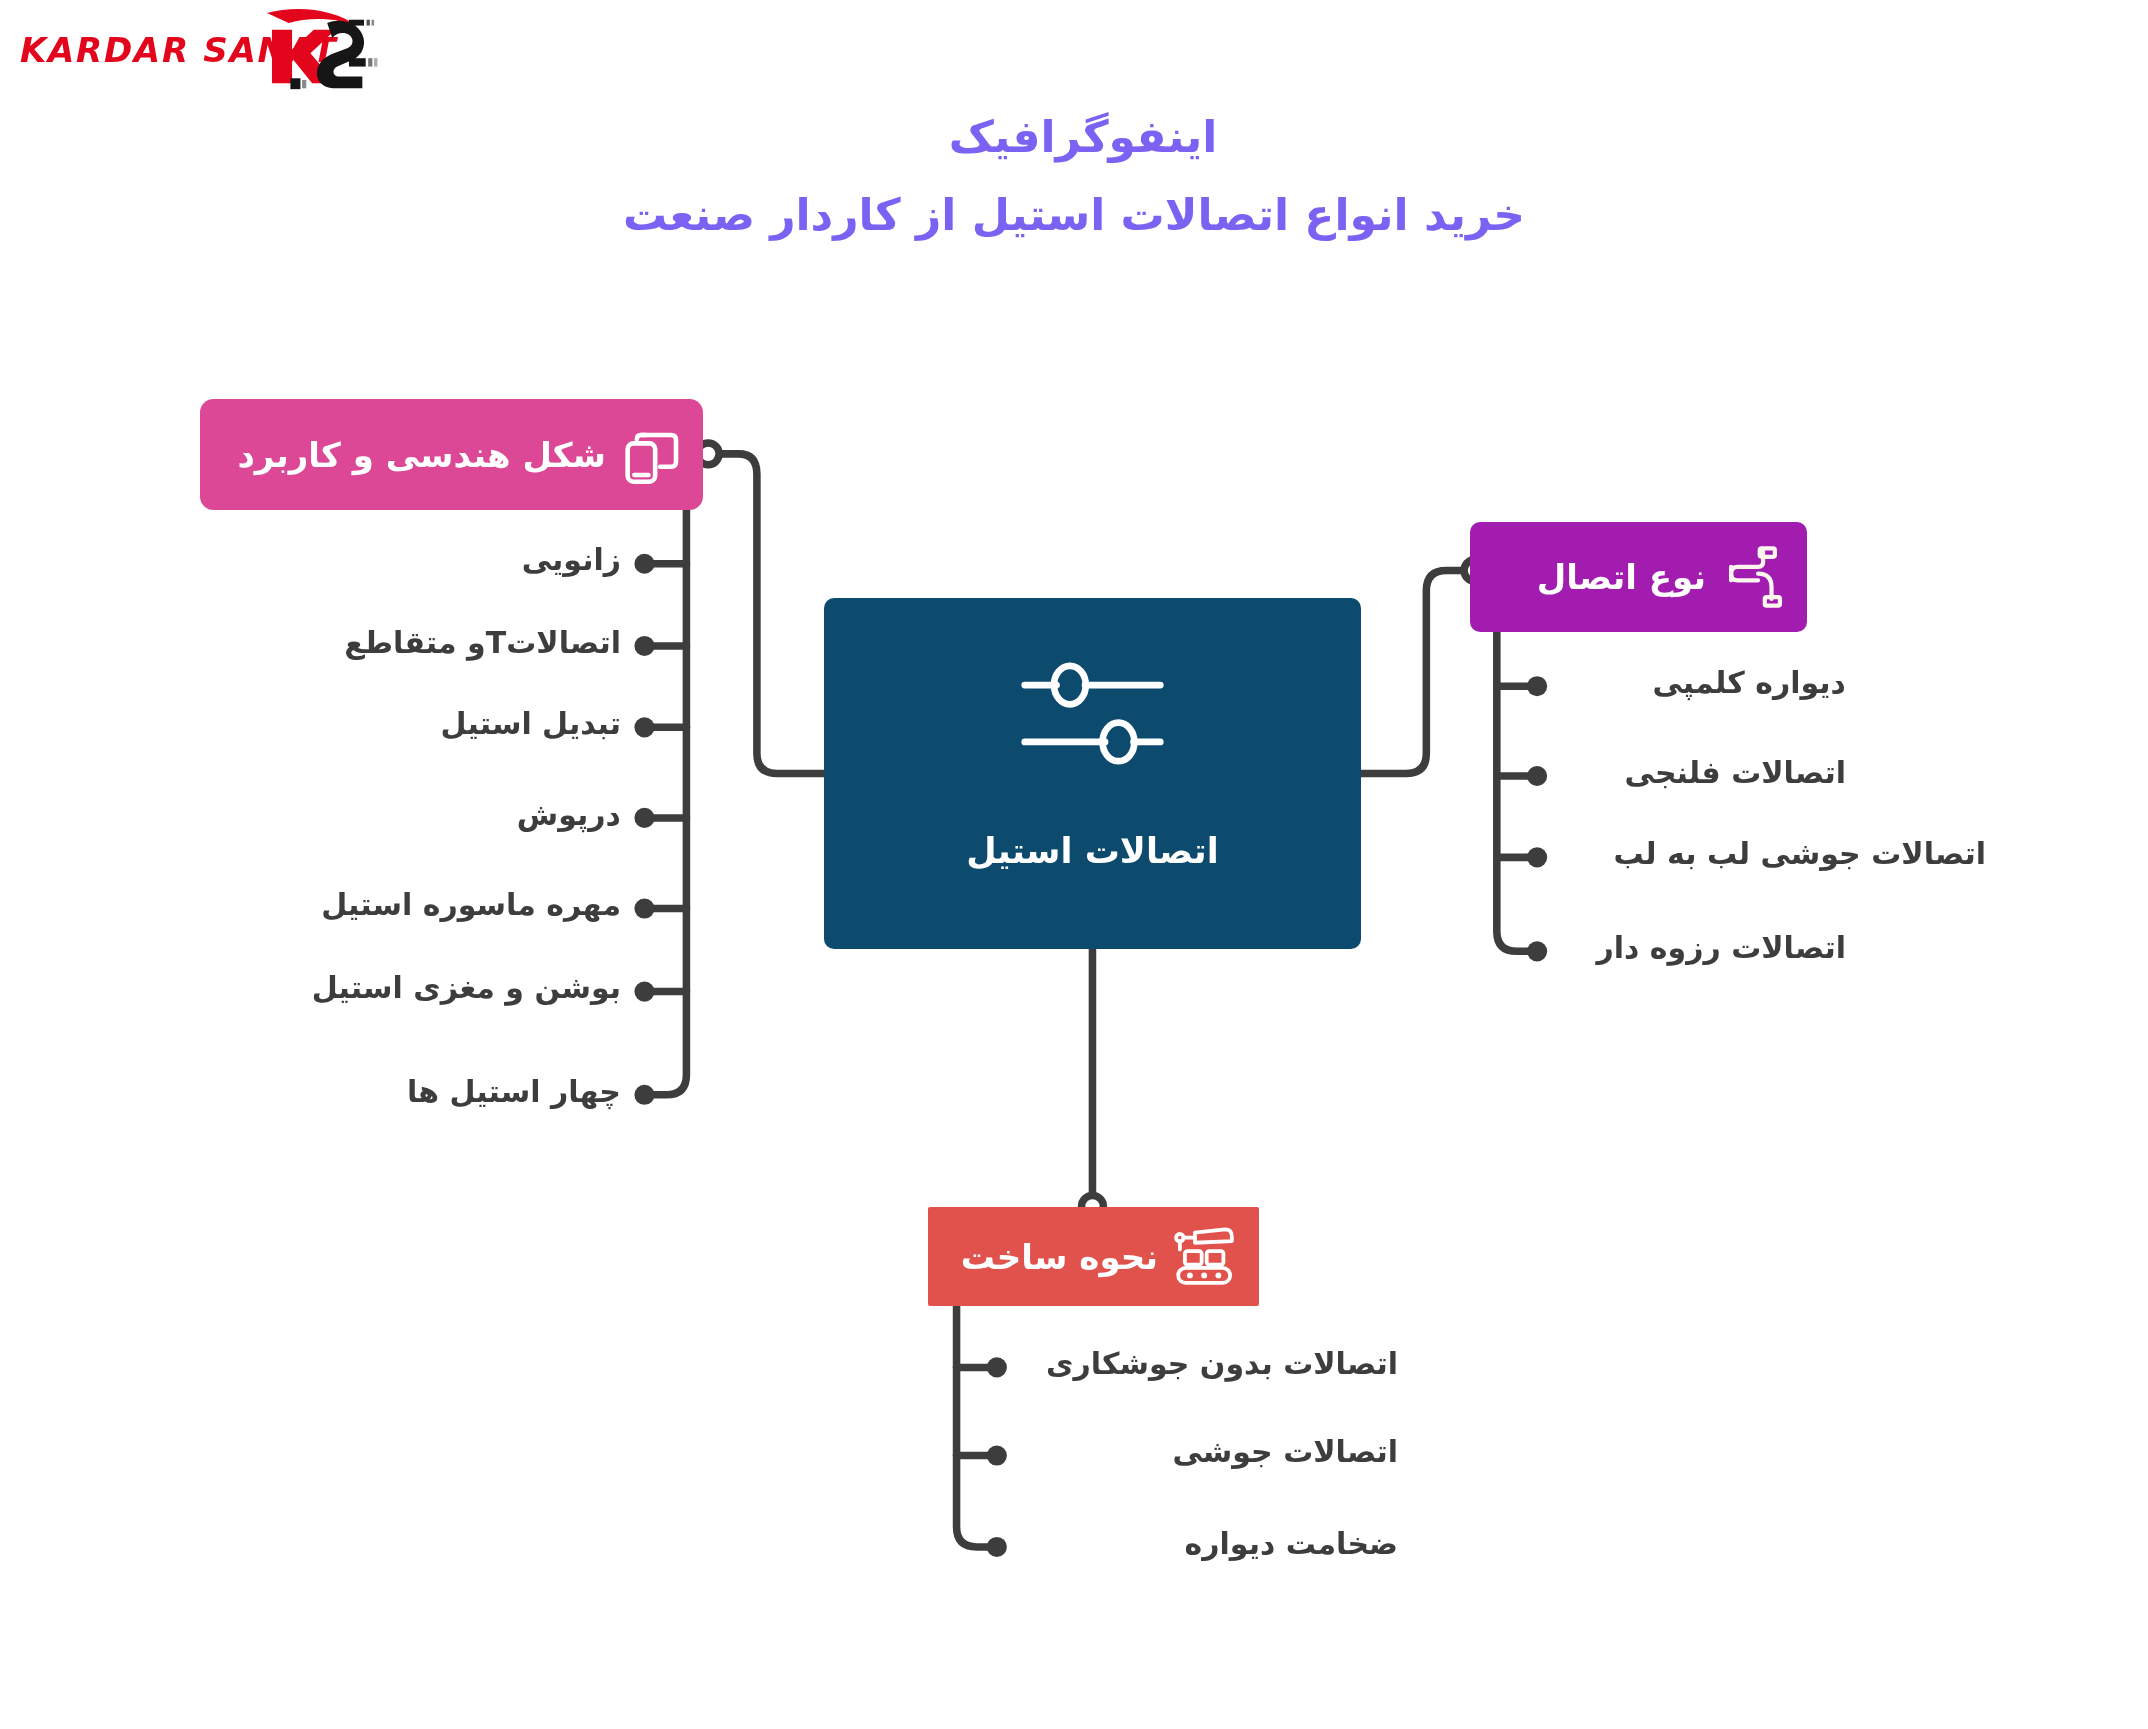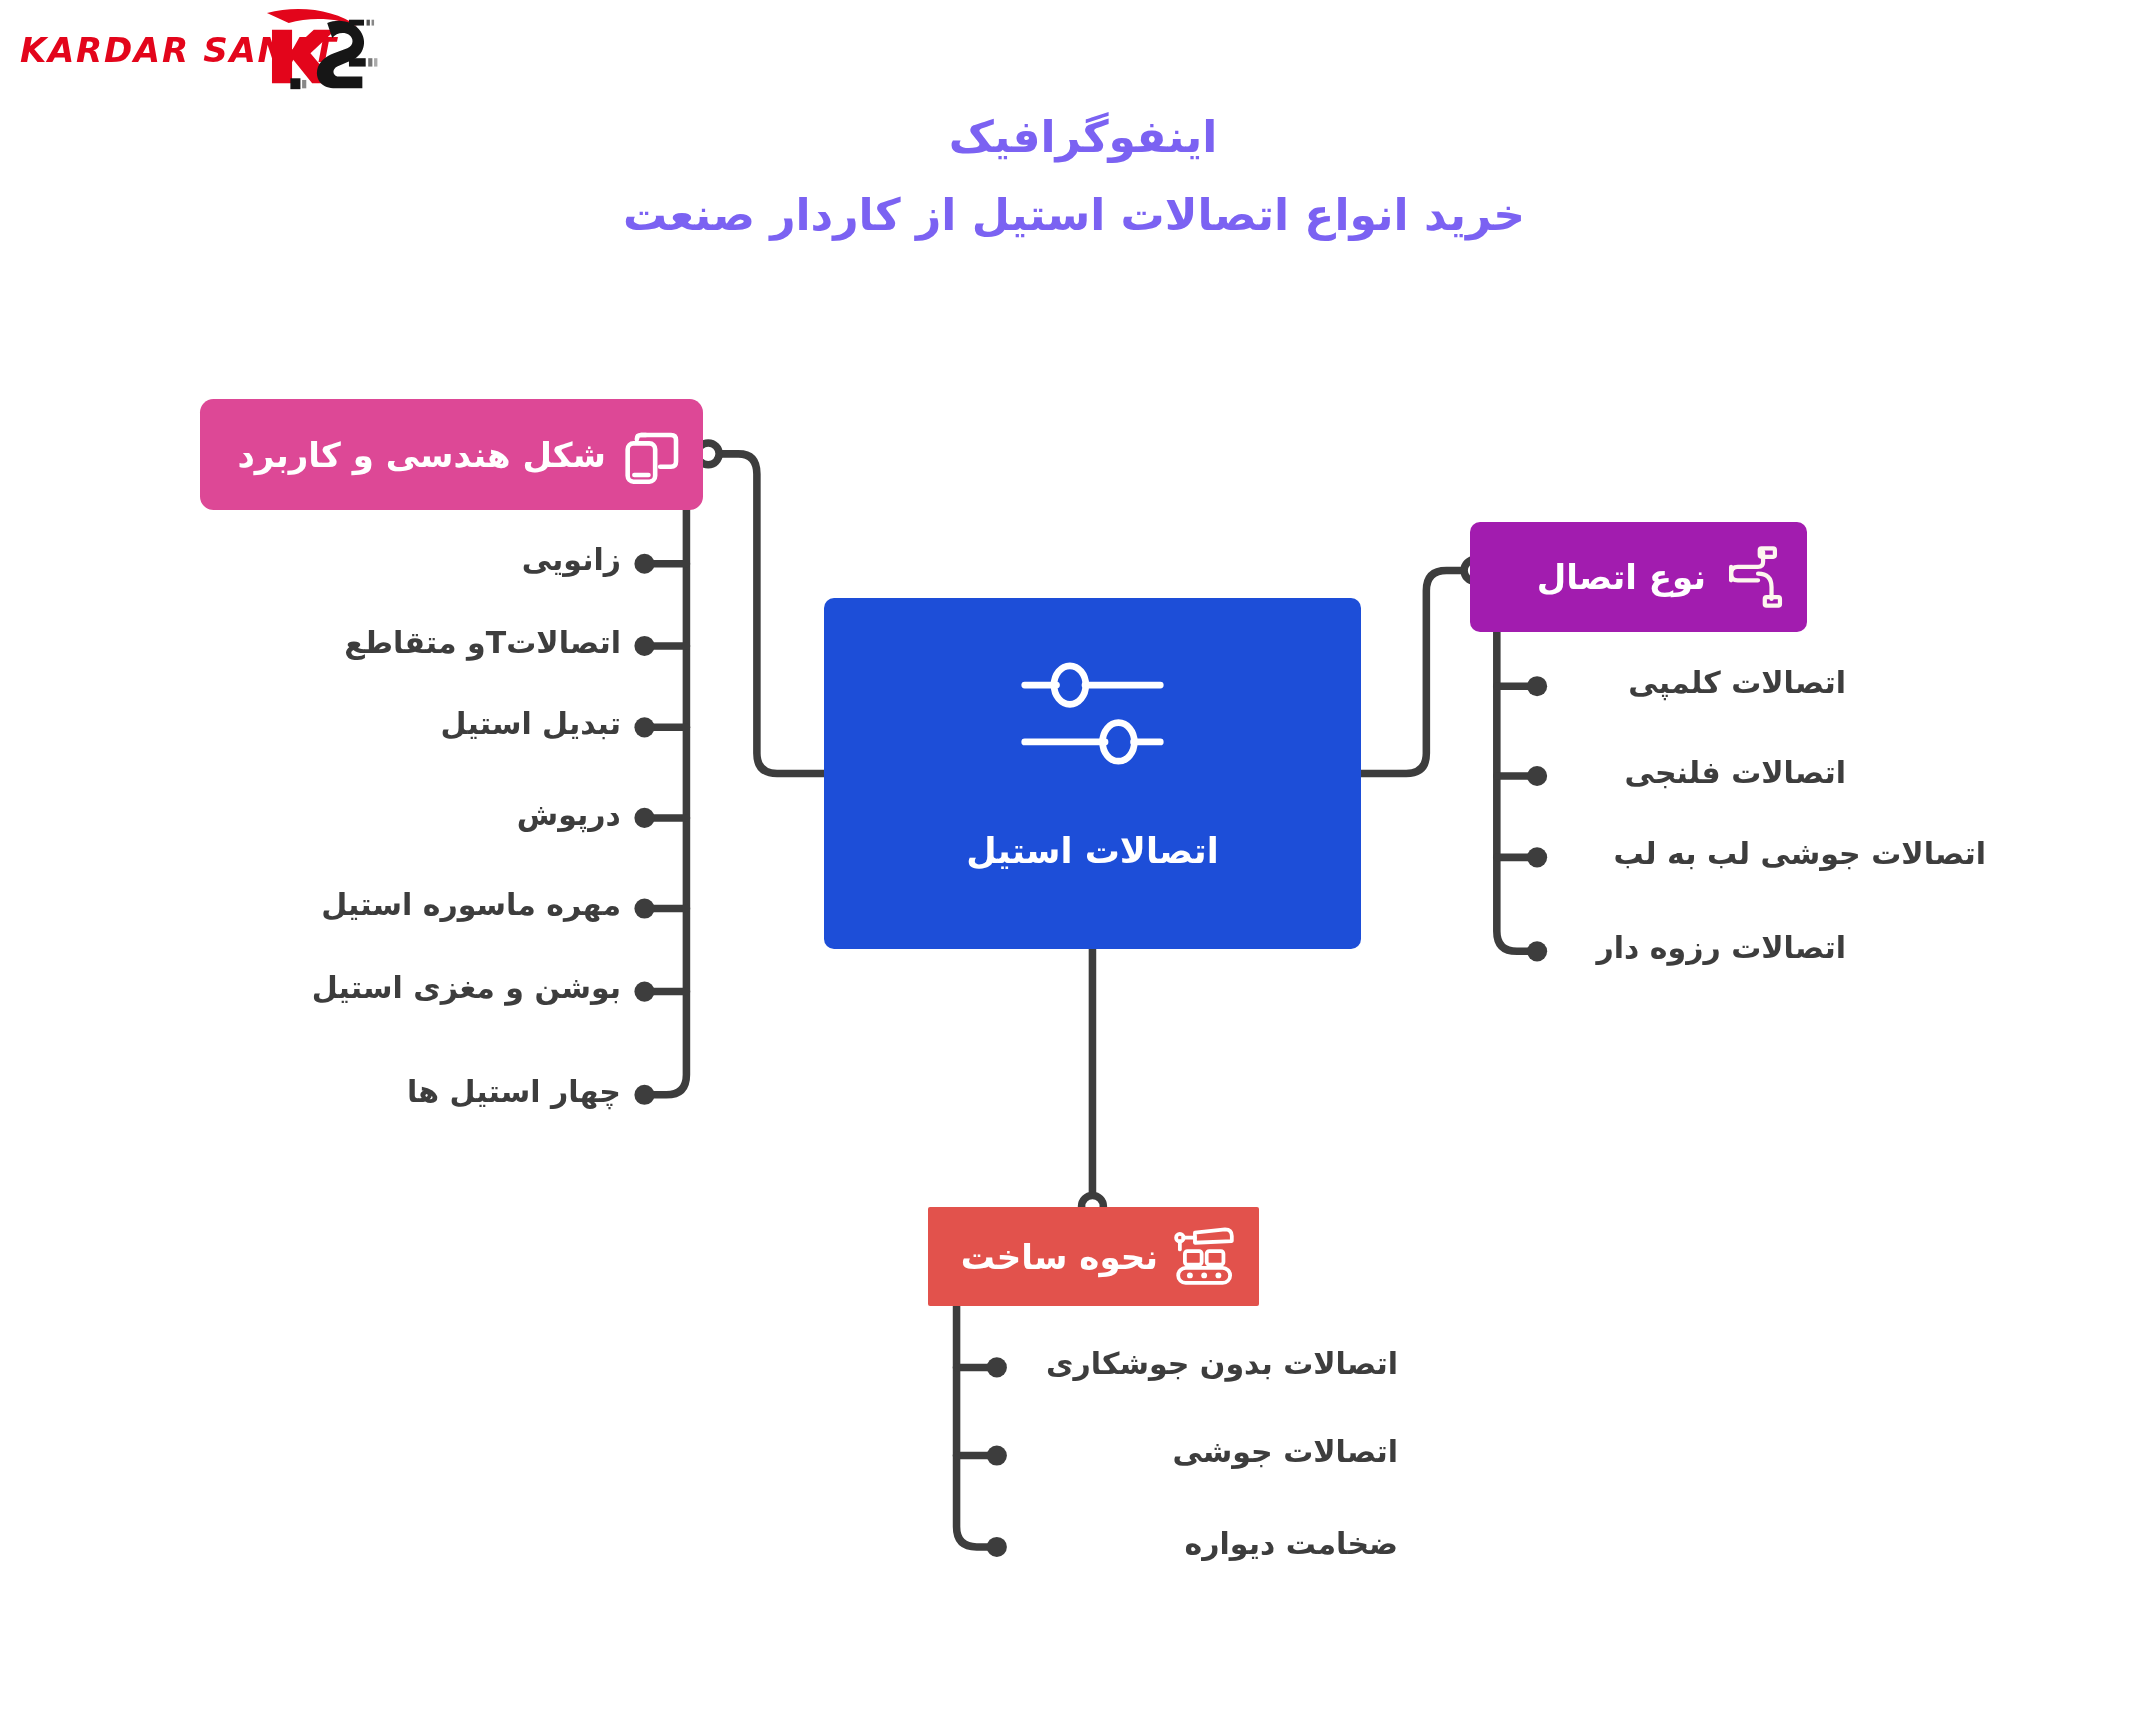--- a/index.html
+++ b/index.html
@@ -135,21 +135,21 @@
     border-radius: 2px;
   }
 
   
   #node-center {
     position: absolute;
     left: 824px;
     top: 598px;
     width: 537px;
     height: 351px;
-    background: #1d4ed8;
+    background: #0c4a6e;
     border-radius: 10px;
     display: flex;
     flex-direction: column;
     align-items: center;
     justify-content: flex-start;
     box-sizing: border-box;
   }
   #node-center .center-icon {
     margin-top: 60px;
   }
@@ -313,21 +313,21 @@
   </div>
 
   <div class="leaf right-aligned" style="left:302px;top:545px;width:319px;">زانویی</div>
   <div class="leaf right-aligned" style="left:302px;top:628px;width:319px;">اتصالاتTو متقاطع</div>
   <div class="leaf right-aligned" style="left:302px;top:709px;width:319px;">تبدیل استیل</div>
   <div class="leaf right-aligned" style="left:302px;top:800px;width:319px;">درپوش</div>
   <div class="leaf right-aligned" style="left:285px;top:890px;width:336px;">مهره ماسوره استیل</div>
   <div class="leaf right-aligned" style="left:285px;top:973px;width:336px;">بوشن و مغزی استیل</div>
   <div class="leaf right-aligned" style="left:302px;top:1077px;width:319px;">چهار استیل ها</div>
 
-  <div class="leaf right-aligned" style="left:1561px;top:668px;width:285px;">اتصالات کلمپی</div>
+  <div class="leaf right-aligned" style="left:1561px;top:668px;width:285px;">دیواره کلمپی</div>
   <div class="leaf right-aligned" style="left:1561px;top:758px;width:285px;">اتصالات فلنجی</div>
   <div class="leaf right-aligned" style="left:1592px;top:839px;width:394px;">اتصالات جوشی لب به لب</div>
   <div class="leaf right-aligned" style="left:1561px;top:933px;width:285px;">اتصالات رزوه دار</div>
 
   <div class="leaf right-aligned" style="left:1020px;top:1349px;width:378px;">اتصالات بدون جوشکاری</div>
   <div class="leaf right-aligned" style="left:1020px;top:1437px;width:378px;">اتصالات جوشی</div>
   <div class="leaf right-aligned" style="left:1020px;top:1529px;width:378px;">ضخامت دیواره</div>
 
 </div>
 

